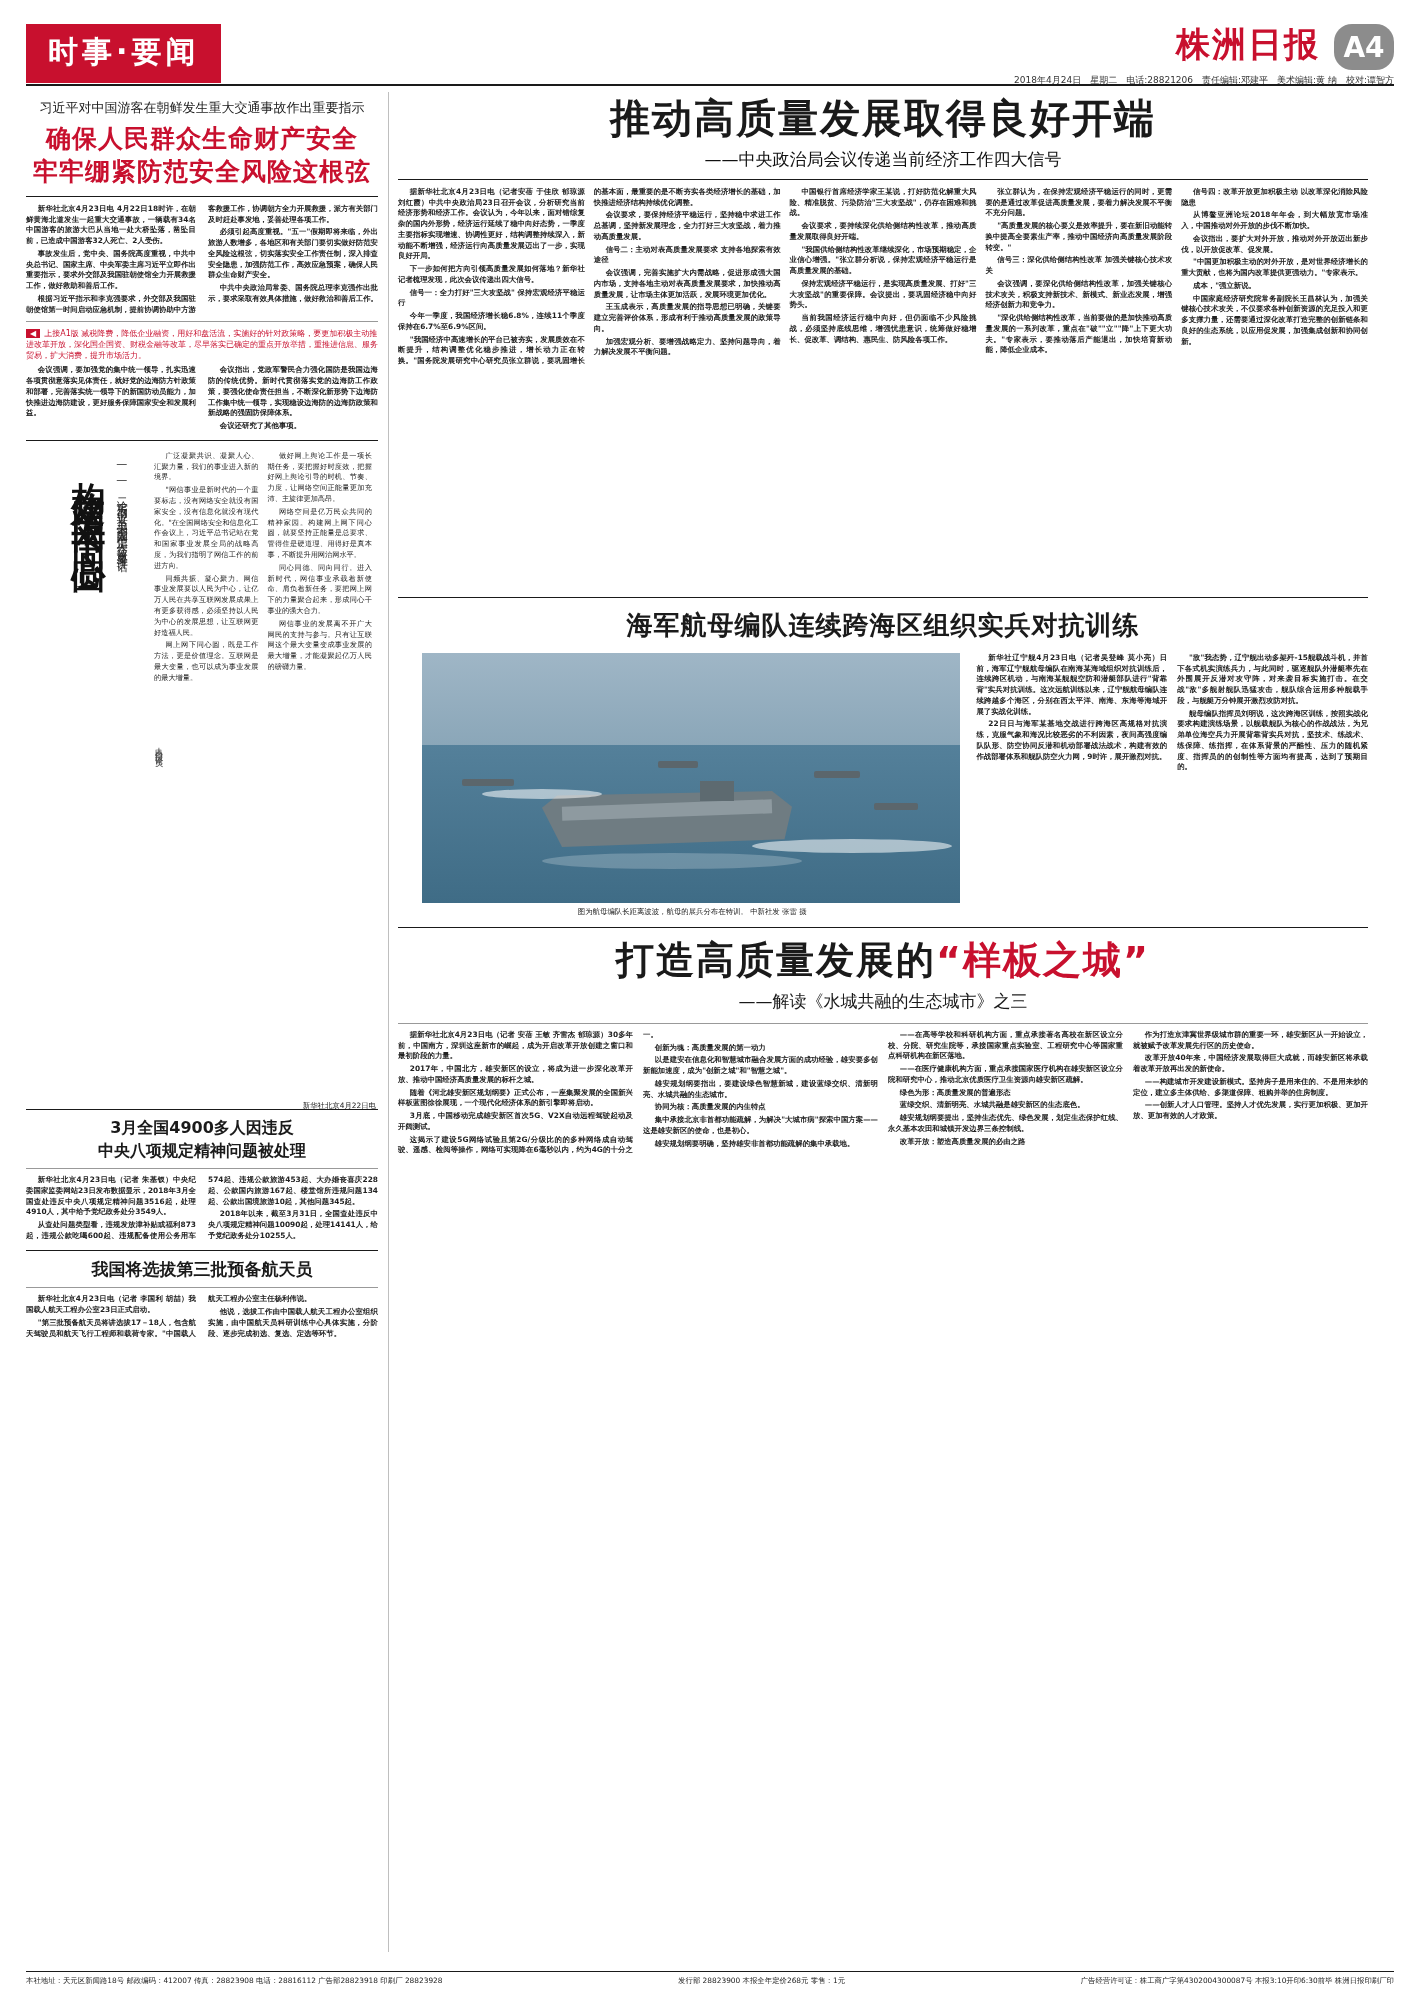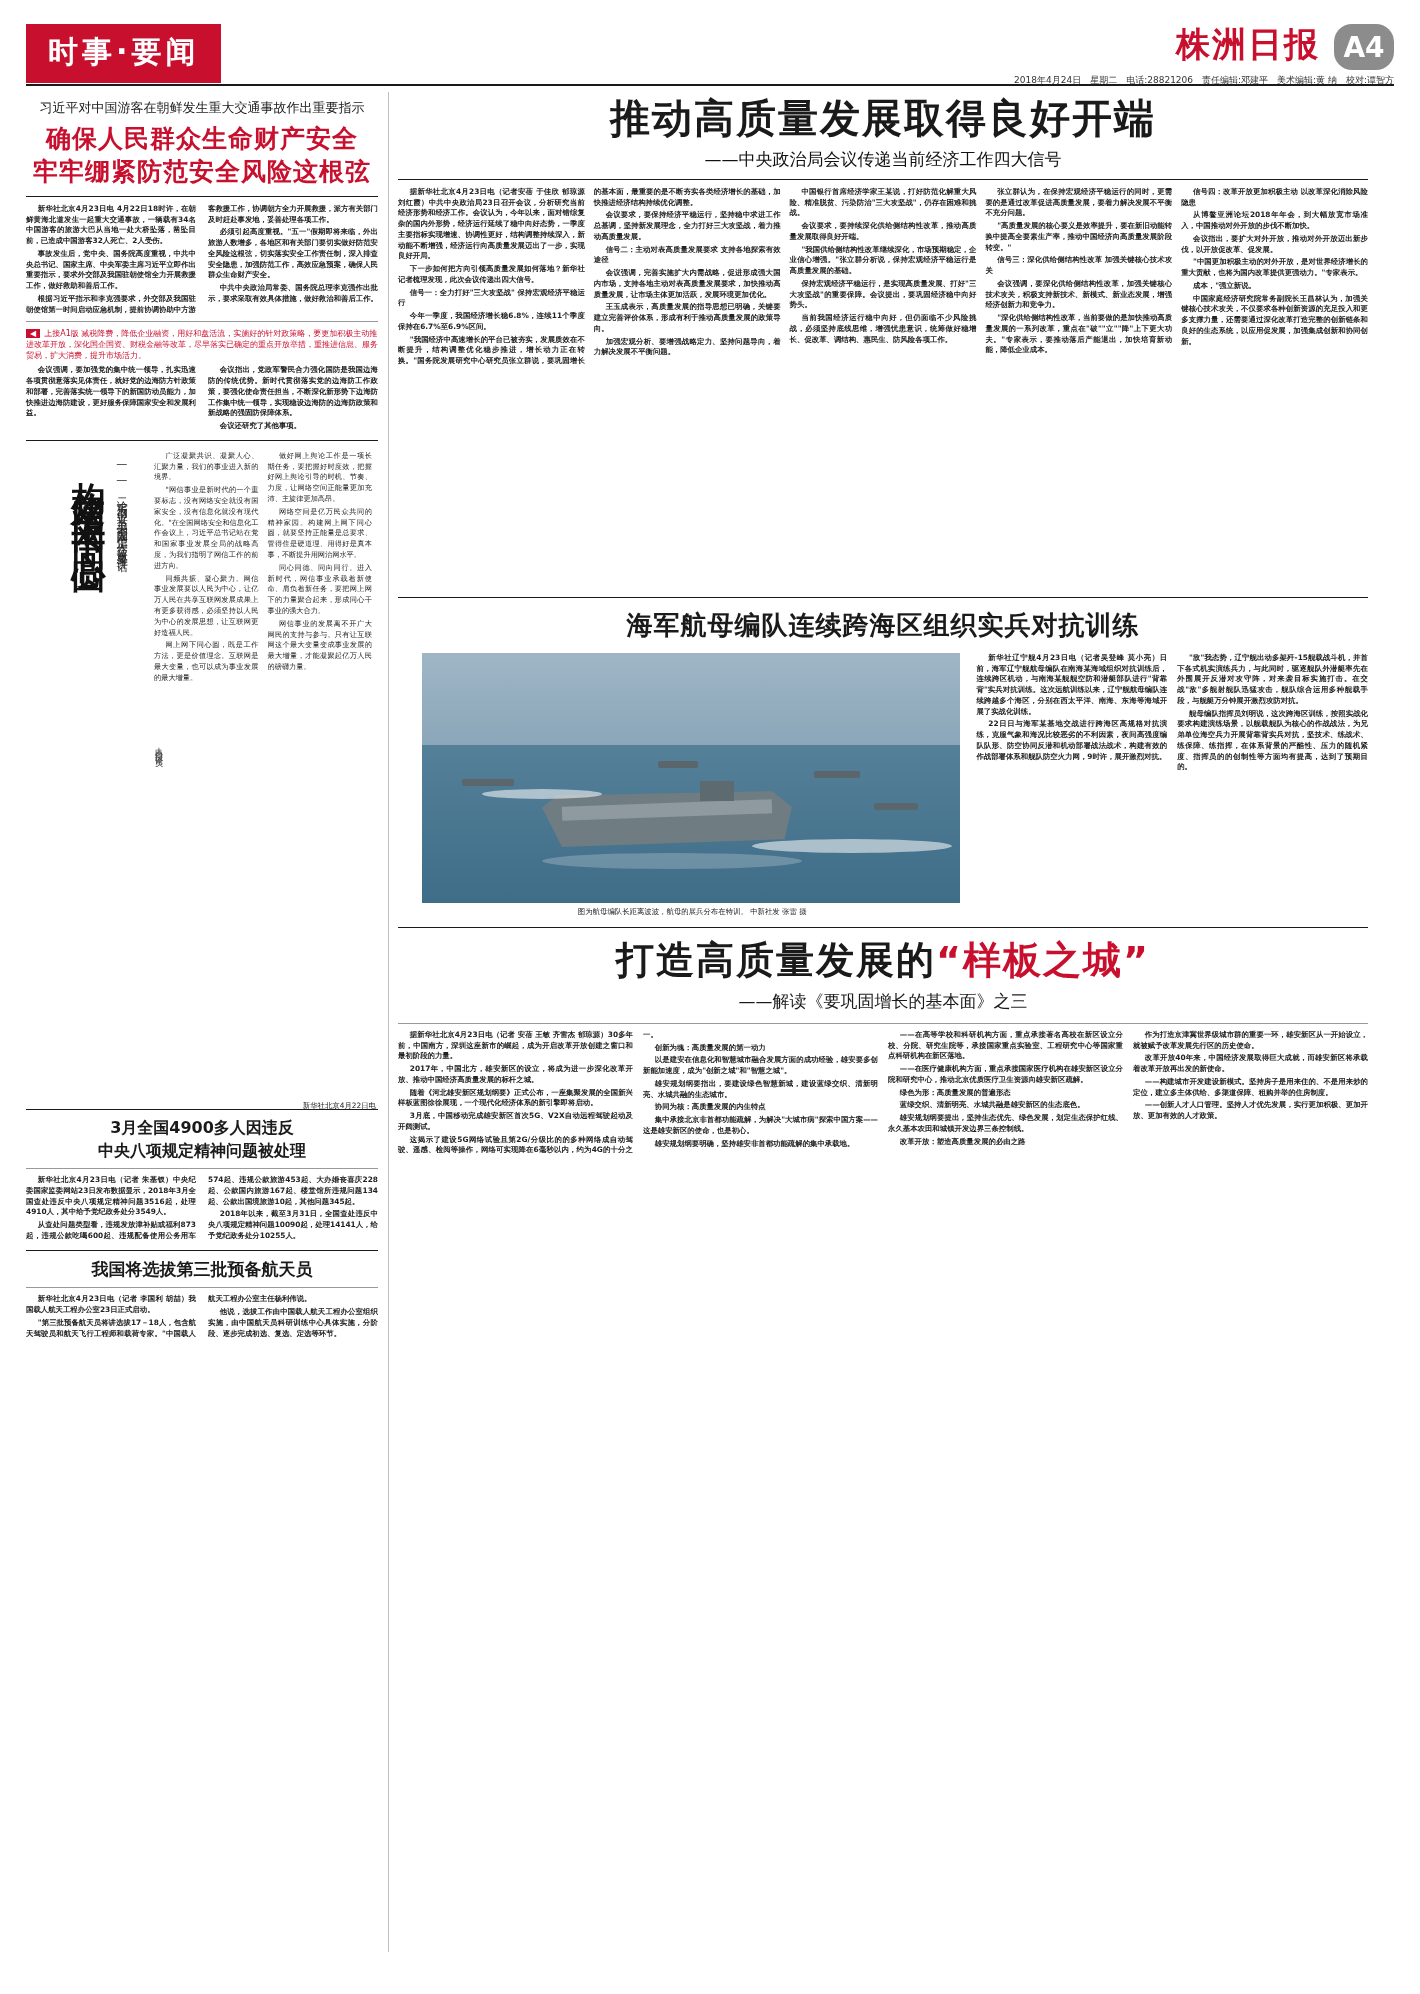--- a/index.html
+++ b/index.html
@@ -216,21 +216,21 @@
             <p>新华社辽宁舰4月23日电（记者吴登峰 莫小亮）日前，海军辽宁舰航母编队在南海某海域组织对抗训练后，连续跨区机动，与南海某舰舰空防和潜艇部队进行"背靠背"实兵对抗训练。这次远航训练以来，辽宁舰航母编队连续跨越多个海区，分别在西太平洋、南海、东海等海域开展了实战化训练。</p>
             <p>22日日与海军某基地交战进行跨海区高规格对抗演练，克服气象和海况比较恶劣的不利因素，夜间高强度编队队形、防空协同反潜和机动部署战法战术，构建有效的作战部署体系和舰队防空火力网，9时许，展开激烈对抗。</p>
             <p>"敌"我态势，辽宁舰出动多架歼-15舰载战斗机，并首下各式机实演练兵力，与此同时，驱逐舰队外潜艇率先在外围展开反潜对攻守阵，对来袭目标实施打击。在交战"敌"多舰射舰队迅猛攻击，舰队综合运用多种舰载手段，与舰艇万分钟展开激烈攻防对抗。</p>
             <p>舰母编队指挥员刘明说，这次跨海区训练，按照实战化要求构建演练场景，以舰载舰队为核心的作战战法，为兄弟单位海空兵力开展背靠背实兵对抗，坚技术、练战术、练保障、练指挥，在体系背景的严酷性、压力的随机紧度、指挥员的的创制性等方面均有提高，达到了预期目的。</p>
           </div>
       </div>
 
       <div class="rule" style="margin-top:10px;"></div>
 
       <div class="hdl-3" id="xaT">打造高质量发展的<span class="q">“样板之城”</span></div>
-      <div class="hdl-3sub">——解读《要巩固增长的基本面》之三</div>
+      <div class="hdl-3sub">——解读《水城共融的生态城市》之三</div>
       <div class="rule-thin"></div>
       <div class="tiny cols4" id="xaB" style="height:640px;">
           <p>据新华社北京4月23日电（记者 安蓓 王敏 齐雷杰 郁琼源）30多年前，中国南方，深圳这座新市的崛起，成为开启改革开放创建之窗口和最初阶段的力量。</p>
           <p>2017年，中国北方，雄安新区的设立，将成为进一步深化改革开放、推动中国经济高质量发展的标杆之城。</p>
           <p>随着《河北雄安新区规划纲要》正式公布，一座集聚发展的全国新兴样板蓝图徐徐展现，一个现代化经济体系的新引擎即将启动。</p>
           <p>3月底，中国移动完成雄安新区首次5G、V2X自动远程驾驶起动及开阔测试。</p>
           <p>这揭示了建设5G网络试验且第2G/分级比的的多种网络成自动驾驶、遥感、检阅等操作，网络可实现降在6毫秒以内，约为4G的十分之一。</p>
           <p>创新为魂：高质量发展的第一动力</p>
           <p>以是建安在信息化和智慧城市融合发展方面的成功经验，雄安要多创新能加速度，成为"创新之城"和"智慧之城"。</p>
           <p>雄安规划纲要指出，要建设绿色智慧新城，建设蓝绿交织、清新明亮、水城共融的生态城市。</p>
@@ -244,13 +244,18 @@
           <p>雄安规划纲要提出，坚持生态优先、绿色发展，划定生态保护红线、永久基本农田和城镇开发边界三条控制线。</p>
           <p>改革开放：塑造高质量发展的必由之路</p>
           <p>作为打造京津冀世界级城市群的重要一环，雄安新区从一开始设立，就被赋予改革发展先行区的历史使命。</p>
           <p>改革开放40年来，中国经济发展取得巨大成就，而雄安新区将承载着改革开放再出发的新使命。</p>
           <p>——构建城市开发建设新模式。坚持房子是用来住的、不是用来炒的定位，建立多主体供给、多渠道保障、租购并举的住房制度。</p>
           <p>——创新人才人口管理。坚持人才优先发展，实行更加积极、更加开放、更加有效的人才政策。</p>
         </div>
     </div>
   </div>
 
+  <div class="footer">
+    <span>本社地址：天元区新闻路18号  邮政编码：412007  传真：28823908  电话：28816112  广告部28823918  印刷厂 28823928</span>
+    <span>发行部 28823900  本报全年定价268元  零售：1元</span>
+    <span>广告经营许可证：株工商广字第4302004300087号  本报3:10开印6:30前毕  株洲日报印刷厂印</span>
+  </div>
 </div>
 
 </body></html>

